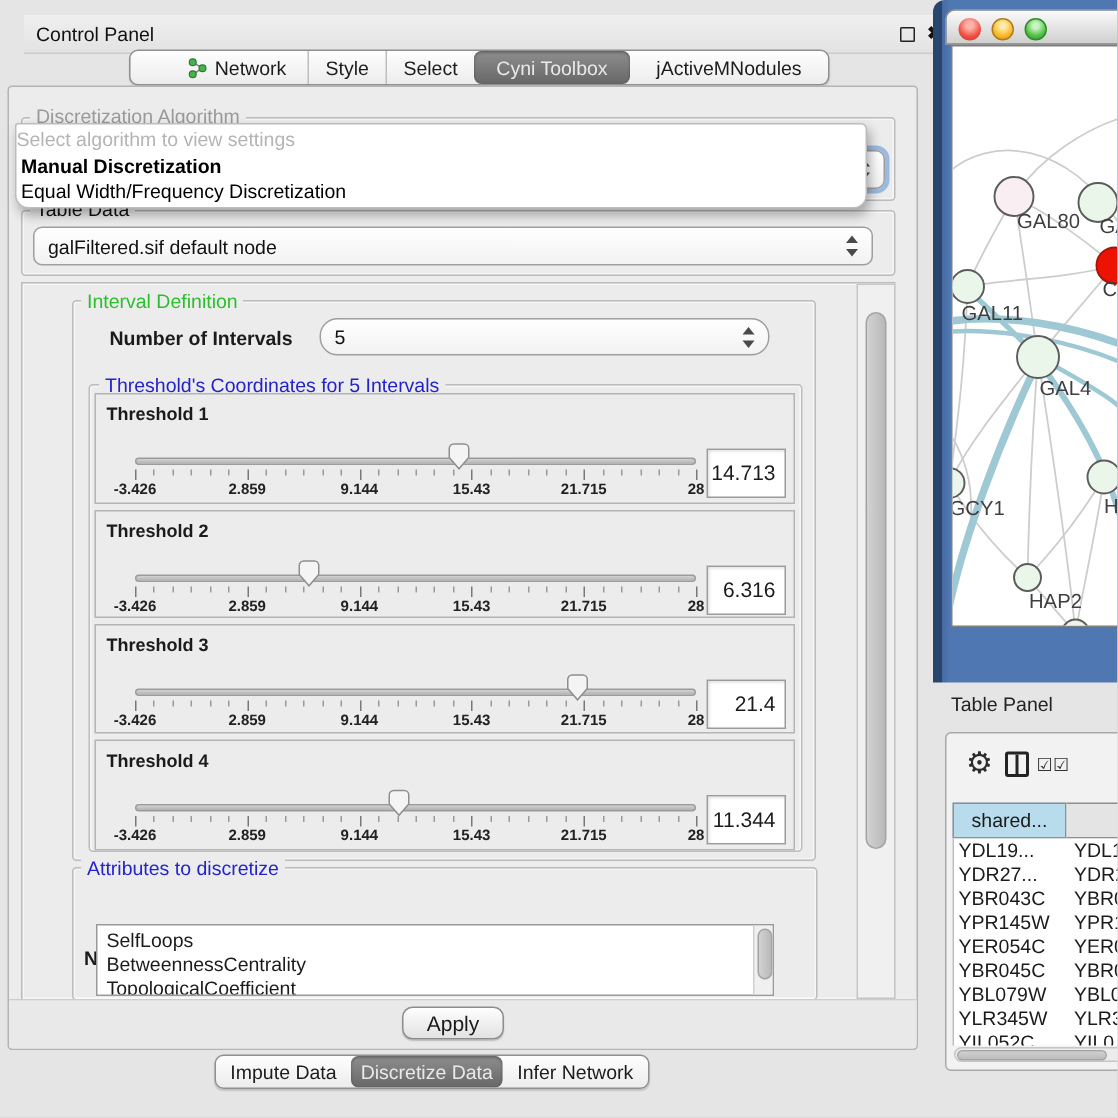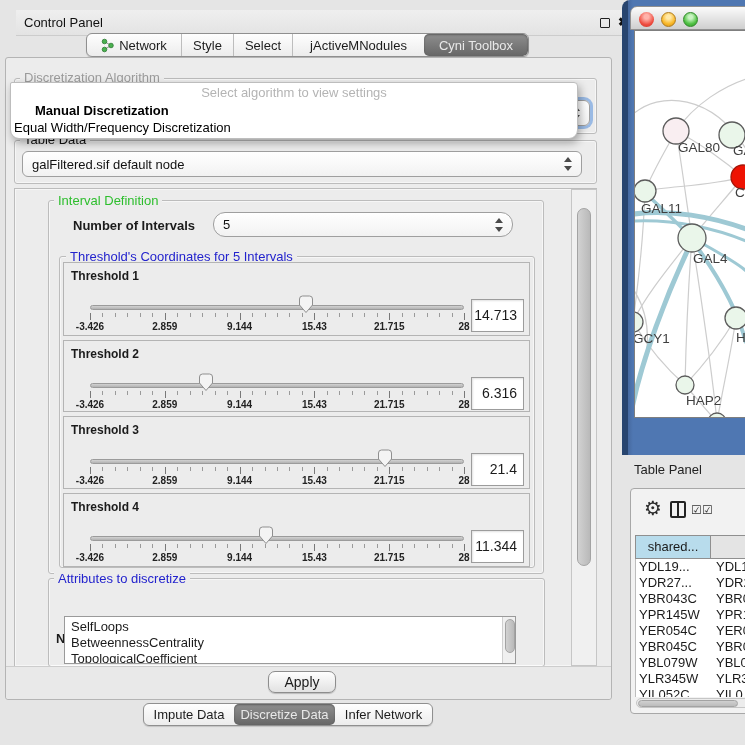--- a/index.html
+++ b/index.html
@@ -50,23 +50,23 @@
   .updown { position:relative; width:9px; height:14px; margin-right:8px; flex:none; }
   .updown:before, .updown:after { content:""; position:absolute; left:0;
     border-left:4.5px solid transparent; border-right:4.5px solid transparent; }
   .updown:before { top:0; border-bottom:5px solid #4a4a4a; }
   .updown:after  { bottom:0; border-top:5px solid #4a4a4a; }
 
   
   .popup { left:10px; top:82px; width:568px; height:57px; background:#ffffff;
     border:1px solid #bdbdbd; border-radius:2px 4px 9px 9px;
     box-shadow:2px 4px 8px rgba(0,0,0,.32); z-index:30; }
-  .popup .prompt { position:absolute; left:0; right:0; top:2px; text-align:center;
+  .popup .prompt { position:absolute; left:0; right:0; top:2px; text-align:left;
     color:#b4b4b4; font-size:13px; }
-  .popup .opt1 { position:absolute; left:3px; top:20px; font-weight:bold; color:#000;margin-left:21px; }
+  .popup .opt1 { position:absolute; left:3px; top:20px; font-weight:bold; color:#000; }
   .popup .opt2 { position:absolute; left:3px; top:37px; color:#000; }
 
   .focus-ring { box-shadow:0 0 0 3px rgba(110,160,225,.65); border-radius:6px; }
 
   
   .vtrack { position:absolute; background:#f0f0f0; border:1px solid #c6c6c6; }
   .vthumb { position:absolute; background:linear-gradient(90deg,#d2d2d2,#b9b9b9);
     border:1px solid #a3a3a3; border-radius:7px; }
   .htrack { position:absolute; background:#ececec; border:1px solid #c6c6c6; border-radius:5px; }
   .hthumb { position:absolute; background:linear-gradient(#d0d0d0,#bcbcbc);
@@ -131,41 +131,41 @@
 
 <div id="root">
 
   <div class="abs titlebar">
     <div class="t">Control Panel</div>
     <div class="float-btn"></div>
     <div class="close-btn">✖</div>
   </div>
 
   <div class="abs seg-group" style="left:86px; top:33px; height:24px;">
-    <div class="seg" style="width:94px;">
+    <div class="seg" style="width:94px;margin-left:24px;">
       <svg width="13" height="15" viewBox="0 0 13 15">
         <line x1="3.5" y1="3.5" x2="10" y2="7.5" stroke="#8a8a8a" stroke-width="1"></line>
         <line x1="3.5" y1="11.5" x2="10" y2="7.5" stroke="#8a8a8a" stroke-width="1"></line>
         <circle cx="3.5" cy="3.5" r="2.3" fill="#49b14f" stroke="#2f7a34" stroke-width="0.8"></circle>
         <circle cx="3.5" cy="11.5" r="2.3" fill="#49b14f" stroke="#2f7a34" stroke-width="0.8"></circle>
         <circle cx="10" cy="7.5" r="2.3" fill="#49b14f" stroke="#2f7a34" stroke-width="0.8"></circle>
       </svg>
       <span>Network</span>
     </div>
     <div class="seg" style="width:52px;">
       <span>Style</span>
     </div>
     <div class="seg" style="width:59px;">
       <span>Select</span>
     </div>
+    <div class="seg sel" style="width:104px;">
+      <span>Cyni Toolbox</span>
+    </div>
     <div class="seg" style="width:132px;">
       <span>jActiveMNodules</span>
-    </div>
-    <div class="seg sel" style="width:104px;">
-      <span>Cyni Toolbox</span>
     </div>
   </div>
 
   <div class="abs main-panel"></div>
 
   <div class="grp" style="left:14px; top:78px; width:583px; height:56px;"></div>
   <span class="grp-label lbl-ghost" style="left:20px; top:71px;">Discretization Algorithm</span>
   <div class="combo focus-ring" style="left:22px; top:100px; width:568px; height:26px; border-radius:6px;">
     <div class="val"></div>
     <span class="updown"></span>

